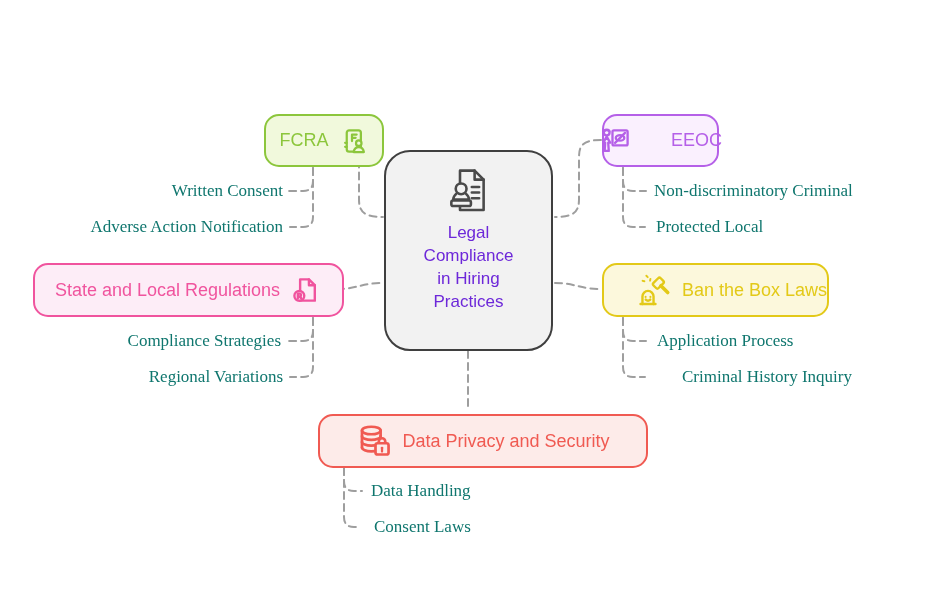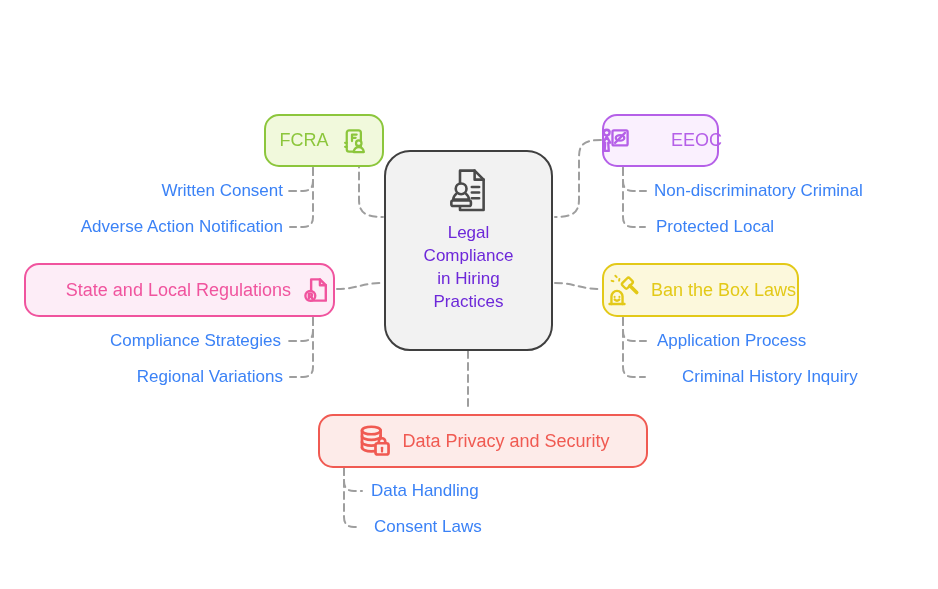--- a/index.html
+++ b/index.html
@@ -17,26 +17,26 @@
   .branch svg{flex:0 0 auto;display:block;}
   .bgfill{fill:var(--bg);}
   .center-node{
     left:384px;top:150px;width:169px;height:201px;border-radius:26px;
     border:2px solid #3F3F3F;background:#F2F2F2;color:#424242;
     flex-direction:column;justify-content:flex-start;padding-top:15px;gap:4px;
   }
   .center-label{width:106px;text-align:center;font-size:17px;line-height:23px;color:#6d28d9;}
   .b-fcra{left:216px;top:114px;width:120px;height:53px;margin-left:48px;}
   .b-eeoc{left:602px;top:114px;width:117px;height:53px;gap:39px;}
-  .b-state{left:24px;top:263px;width:311px;height:54px;justify-content:flex-end;}
-  .b-ban{left:602px;top:263px;width:197px;height:54px;}
+  .b-state{left:33px;top:263px;width:311px;height:54px;}
+  .b-ban{left:602px;top:263px;width:227px;height:54px;justify-content:flex-end;}
   .b-data{left:318px;top:414px;width:330px;height:54px;}
   .leaf{
     position:absolute;z-index:2;height:22px;line-height:22px;font-size:17px;
-    color:#3b82f6;white-space:nowrap;
+    color:#0f766e;white-space:nowrap;font-family:Liberation Serif, serif;
   }
   .leaf.r{text-align:right;}
 </style>
 </head>
 <body>
 
 <div class="canvas">
 
   <svg class="edges" viewBox="0 0 938 589">
     <path class="edge" d="M337 140 C357 140 359 147 359 158 L359 199 C359 211 363 217 383 217" stroke="#9E9E9E"></path>

